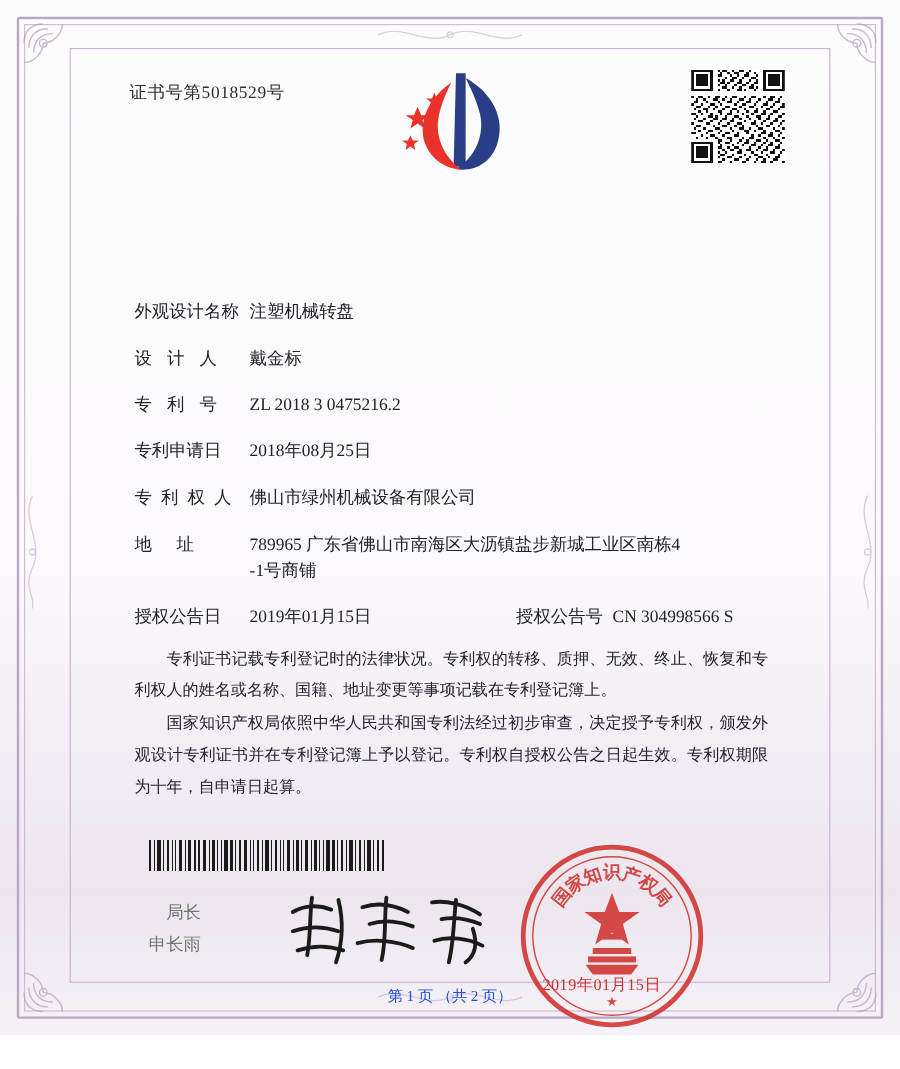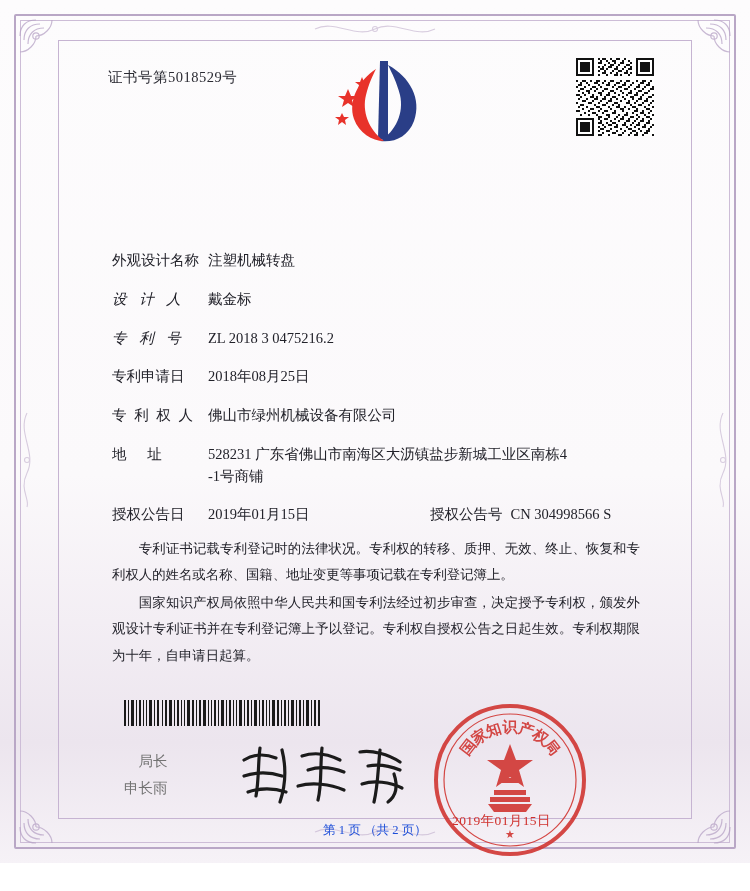--- a/index.html
+++ b/index.html
@@ -133,21 +133,21 @@
     white-space: nowrap;
     letter-spacing: 0px;
   }
   .row .val {
     flex: 1 1 auto;
   }
   .row.spread .val {
     display: flex;
   }
   .lbl.sp3 { letter-spacing: 8.5px; }
-  .lbl.sp2 { letter-spacing: 4.5px; font-style: italic; }
+  .lbl.sp2 { letter-spacing: 4.5px; }
   .lbl.sp1 { letter-spacing: 2px; }
   .addr-second {
     display: block;
     margin-left: 0;
   }
   .pair {
     display: flex;
     width: 100%;
   }
   .pair .a { width: 222px; flex: 0 0 222px; }
@@ -642,21 +642,21 @@
       <span class="lbl">专利申请日</span>
       <span class="val">2018年08月25日</span>
     </div>
     <div class="row">
       <span class="lbl sp1">专 利 权 人</span>
       <span class="val">佛山市绿州机械设备有限公司</span>
     </div>
     <div class="row">
       <span class="lbl sp3">地 址</span>
       <span class="val">
-        <span>528231 广东省佛山市南海区大沥镇盐步新城工业区南栋4</span>
+        <span>789965 广东省佛山市南海区大沥镇盐步新城工业区南栋4</span>
         <span class="addr-second">-1号商铺</span>
       </span>
     </div>
     <div class="row spread">
       <span class="lbl">授权公告日</span>
       <span class="val">
         <span class="pair">
           <span class="a">2019年01月15日</span>
           <span class="b-lbl">授权公告号</span>
           <span>CN 304998566 S</span>

